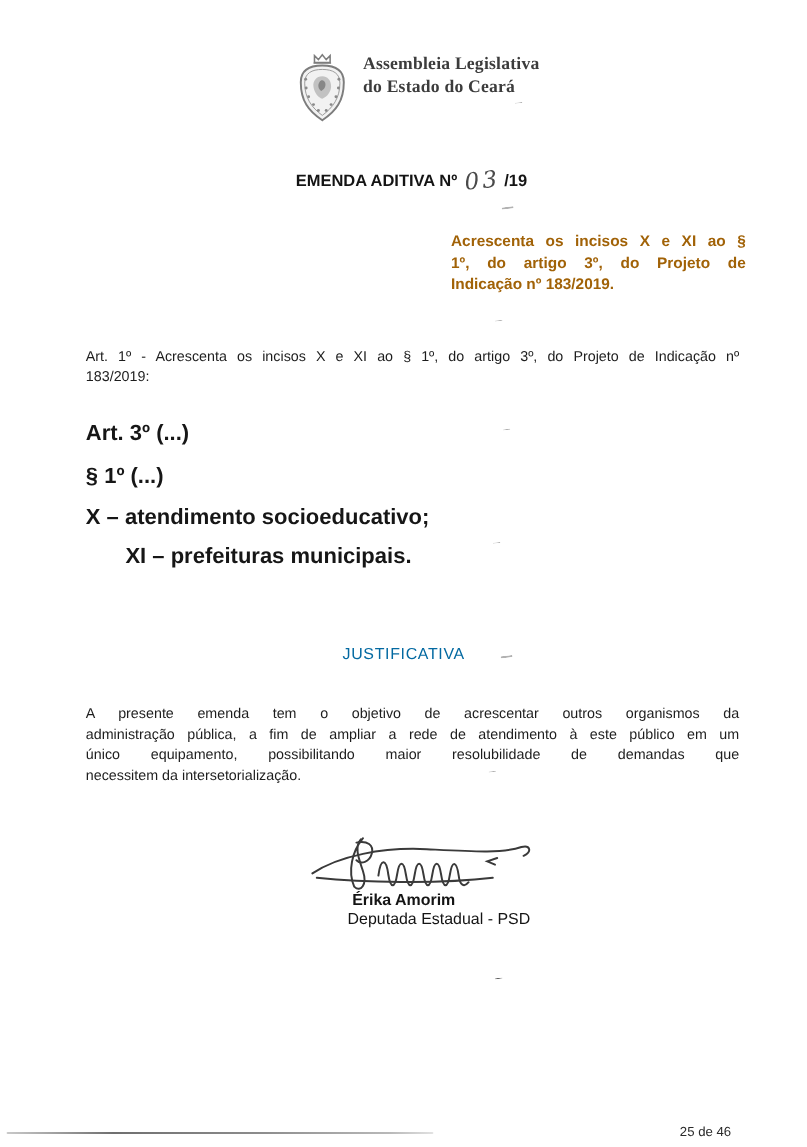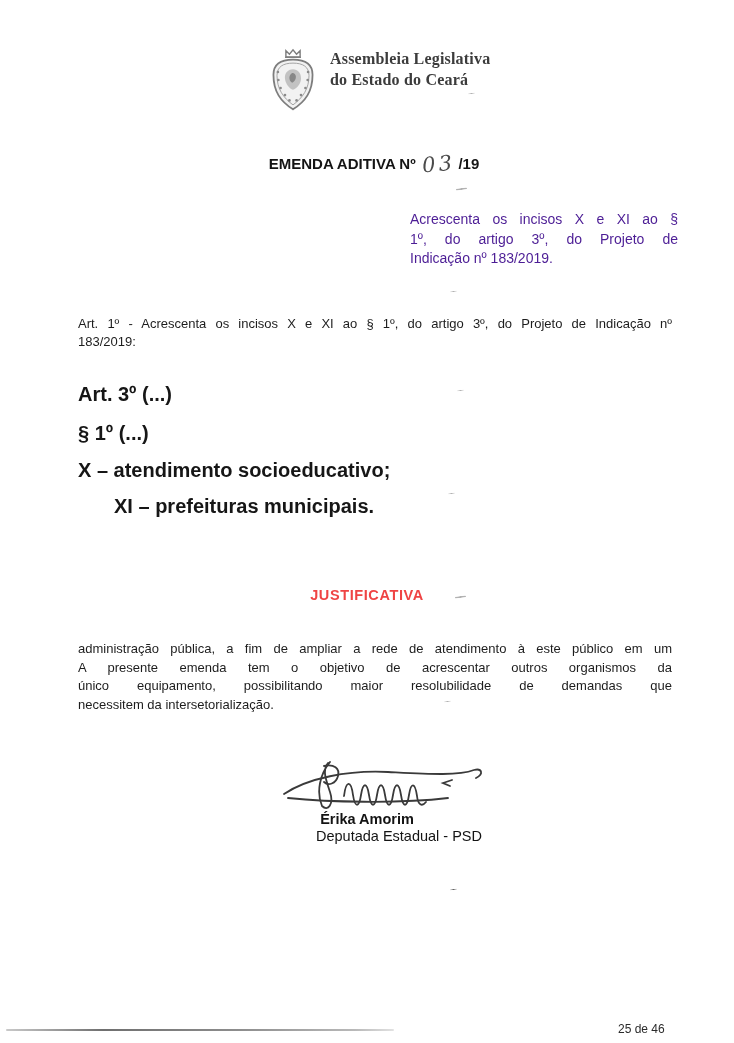--- a/index.html
+++ b/index.html
@@ -34,33 +34,33 @@
     font-style:italic; font-weight:400;
     font-size:21px; color:#4a4a4a;
     letter-spacing:3px;
     transform:rotate(-5deg) translateY(2px);
     margin:0 4px 0 6px;
   }
 
   
   .ementa {
     position:absolute; left:410px; top:210px; width:268px;
-    font-weight:normal; font-size:14px; line-height:19.5px; color:#4c1d95;
+    font-weight:bold; font-size:14px; line-height:19.5px; color:#a16207;
   }
 
   
   .art1 { position:absolute; left:78px; top:315px; width:594px; font-size:13px; line-height:18px; }
   .jline { display:block; text-align:justify; text-align-last:justify; }
   .jline-last { display:block; text-align:right; text-align-last:left; }
 
   .bold-line { position:absolute; left:78px; font-weight:bold; font-size:20px; color:#161616; }
 
   .just-heading {
     position:absolute; left:0; top:587px; width:734px;
-    text-align:center; font-weight:bold; font-size:14.5px; letter-spacing:0.6px; color:#ef4444;
+    text-align:center; font-weight:normal; font-size:14.5px; letter-spacing:0.6px; color:#0369a1;
   }
   .just-para { position:absolute; left:78px; top:640px; width:594px; font-size:13px; line-height:18.6px; }
 
   
   .sig-scribble { position:absolute; left:278px; top:758px; width:215px; height:58px; }
   .sig-name { position:absolute; left:0; top:811px; width:734px; text-align:center; font-weight:bold; font-size:14.5px; color:#141414; }
   .sig-role { position:absolute; left:0; top:828px; width:734px; text-align:center; font-weight:normal; font-size:14.5px; color:#141414;padding-left:32px; }
 
   
   .footer-line {
@@ -131,22 +131,22 @@
     <span class="jline-last">183/2019:</span>
   </div>
 
   <div class="bold-line" style="top:383px;">Art. 3º (...)</div>
   <div class="bold-line" style="top:422px;">§ 1º (...)</div>
   <div class="bold-line" style="top:459px;">X – atendimento socioeducativo;</div>
   <div class="bold-line" style="top:495px;margin-left:36px;">XI – prefeituras municipais.</div>
 
   <div class="just-heading">JUSTIFICATIVA</div>
   <div class="just-para">
+    <span class="jline">A presente emenda tem o objetivo de acrescentar outros organismos da</span>
     <span class="jline">administração pública, a fim de ampliar a rede de atendimento à este público em um</span>
-    <span class="jline">A presente emenda tem o objetivo de acrescentar outros organismos da</span>
     <span class="jline">único equipamento, possibilitando maior resolubilidade de demandas que</span>
     <span class="jline-last">necessitem da intersetorialização.</span>
   </div>
 
   <svg class="sig-scribble" viewBox="0 0 215 58" aria-hidden="true">
     <g fill="none" stroke="#3a3a3a" stroke-width="1.8" stroke-linecap="round">
 
       <path d="M52,4 C42,16 38,34 44,48 C50,54 56,46 52,34 C48,22 44,12 50,5"></path>
       <path d="M46,8 C56,6 62,10 60,18 C58,26 50,28 46,24"></path>
 

